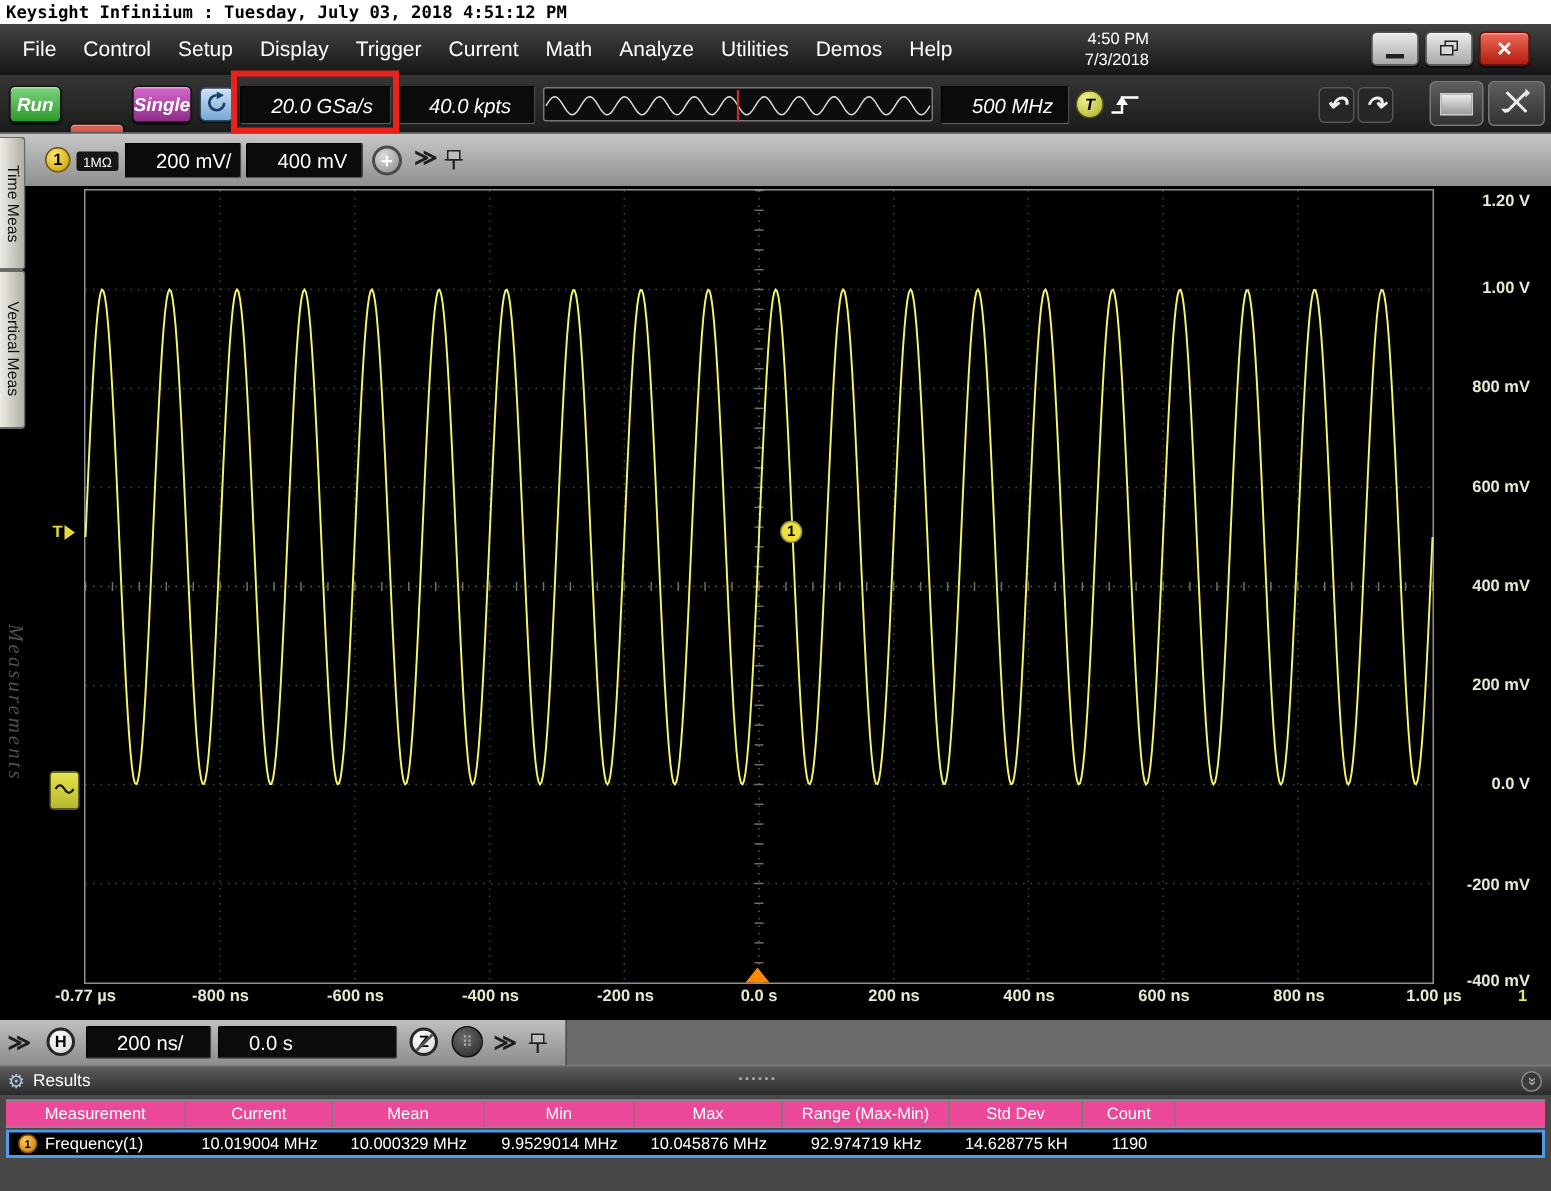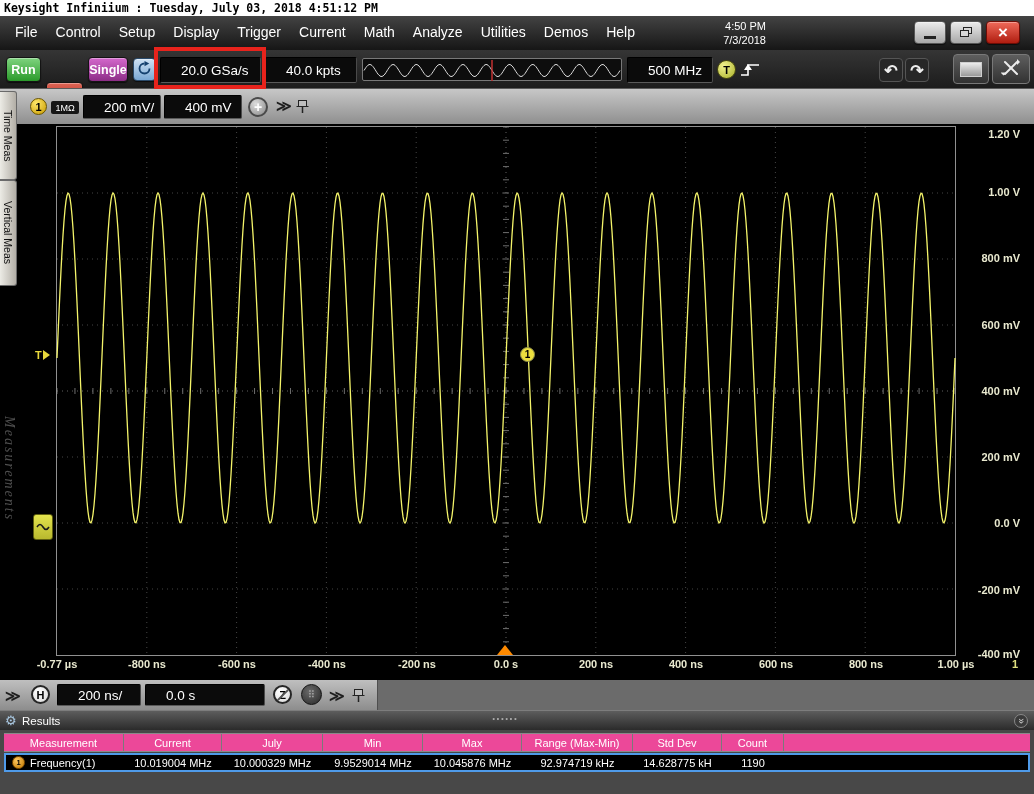--- a/index.html
+++ b/index.html
@@ -49,21 +49,21 @@
     <span style="position:relative;width:13px;height:11px;">
       <span class="abs" style="left:3px;top:0;width:9px;height:7px;border:1.5px solid #222;background:#d8d8d8;"></span>
       <span class="abs" style="left:0;top:3px;width:9px;height:7px;border:1.5px solid #222;background:#d8d8d8;"></span>
     </span>
   </div>
   <div class="abs btn" style="right:14px;top:5px;width:34px;height:23px;background:linear-gradient(#ef6a5a,#b01d10);border:1px solid #6e0c05;">
     <span style="font-size:17px;font-weight:700;line-height:17px;">×</span>
   </div>
 </div>
 
-<div class="abs" id="toolbar" style="left:0;top:50px;width:1034px;height:38px;background:linear-gradient(#353535,#1c1c1c);">
+<div class="abs" id="toolbar" style="left:0;top:50px;width:1034px;height:38px;background:linear-gradient(#353535,#1c1c1c);font-style:italic;">
   <div class="abs btn" style="left:6px;top:7px;width:35px;height:25px;background:linear-gradient(#7fd47f,#2b9a2b);">Run</div>
   <div class="abs btn" style="left:46px;top:7px;width:37px;height:25px;background:linear-gradient(#e06555,#a32317);margin-top:25px;">Stop</div>
   <div class="abs btn" style="left:88px;top:7px;width:40px;height:25px;background:linear-gradient(#d468cc,#8d2d87);">Single</div>
 
   <div class="abs btn" style="left:133px;top:8px;width:23px;height:23px;background:linear-gradient(#cfe2f4,#7aa8d4);border:1px solid #2a4a6a;">
     <span>
       <svg width="15" height="15" viewBox="0 0 15 15">
         <path d="M12.5 7.5 A5 5 0 1 1 7.5 2.5" stroke="#14406e" fill="none" stroke-width="1.8"></path>
         <polygon points="7.5,0 12.3,2.5 7.5,5.2" fill="#14406e"></polygon>
       </svg>
@@ -325,21 +325,21 @@
     <span class="abs" style="left:492px;top:-2px;color:#aaa;font-size:12px;font-weight:700;letter-spacing:1px;">......</span>
     <span class="abs" style="right:6px;top:3px;width:14px;height:14px;border-radius:50%;background:#3a3a3a;border:1px solid #888;display:flex;align-items:center;justify-content:center;">
       <span style="display:inline-block;transform:rotate(90deg);color:#ccc;font-size:10px;line-height:10px;">»</span>
     </span>
   </div>
 
   <div class="abs" style="left:4px;top:23px;width:1026px;">
     <div style="display:flex;height:17px;background:#ec4899;border-top:1px solid #8a8a8a;border-bottom:1px solid #8a8a8a;">
       <div class="cellh" style="width:120px">Measurement</div>
       <div class="cellh" style="width:98px">Current</div>
-      <div class="cellh" style="width:101px">July</div>
+      <div class="cellh" style="width:101px">Mean</div>
       <div class="cellh" style="width:100px">Min</div>
       <div class="cellh" style="width:99px">Max</div>
       <div class="cellh" style="width:111px">Range (Max-Min)</div>
       <div class="cellh" style="width:89px">Std Dev</div>
       <div class="cellh" style="width:62px">Count</div>
       <div class="cellh" style="flex:1;border-right:none"></div>
     </div>
 
     <div style="display:flex;height:19px;background:#000;border:2px solid #4f9bea;margin-top:1px;box-sizing:border-box;">
       <div class="celld" style="width:118px;justify-content:flex-start;padding-left:6px;gap:5px;">

